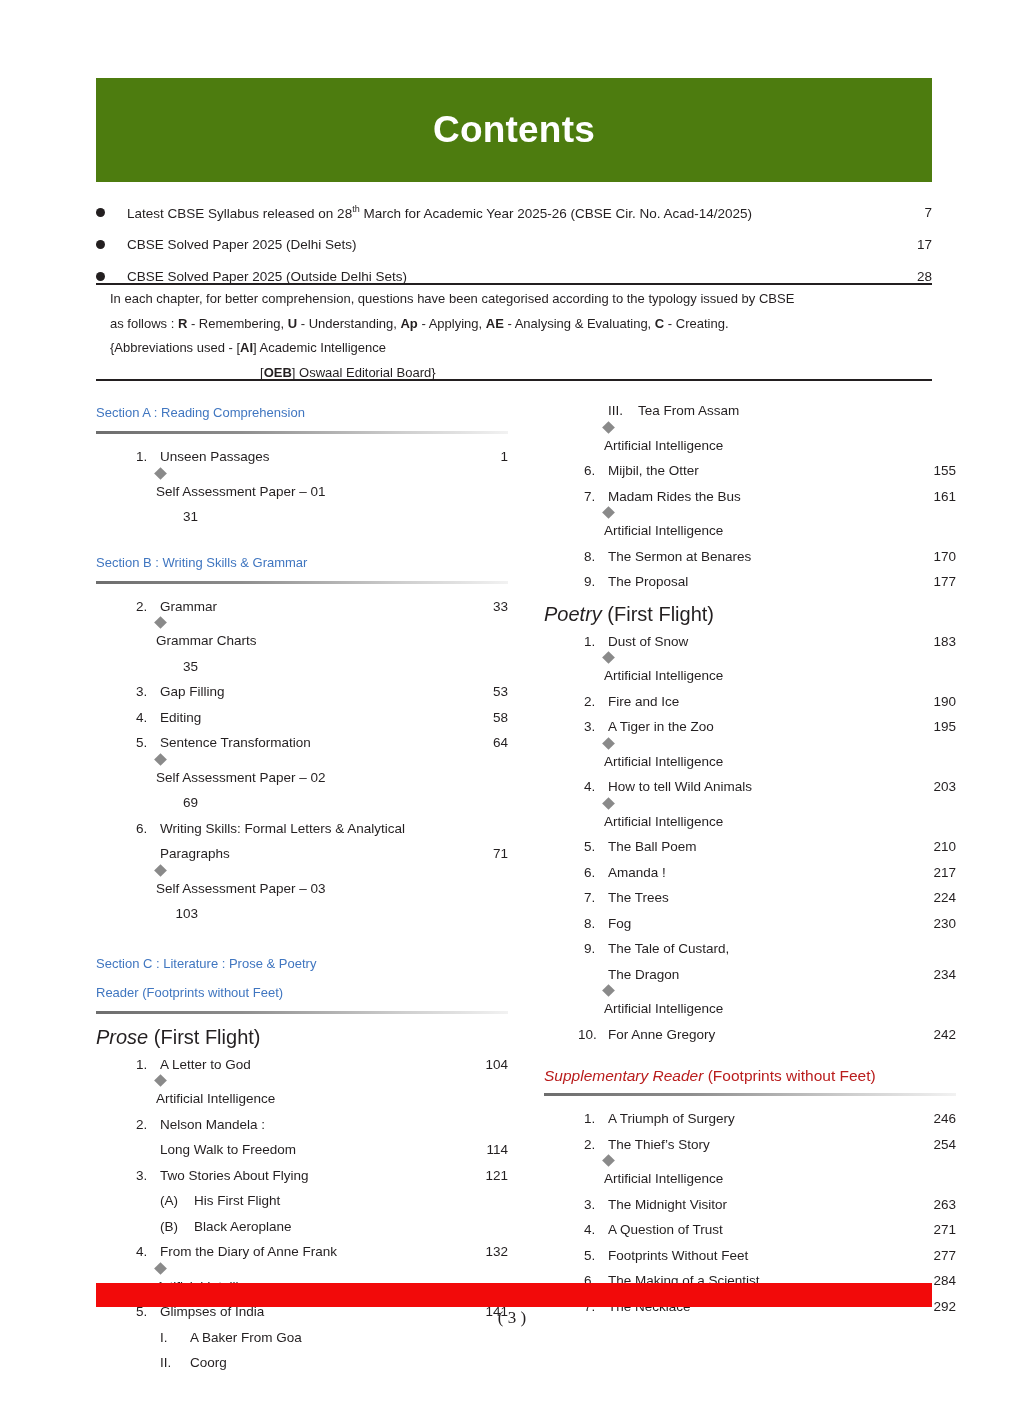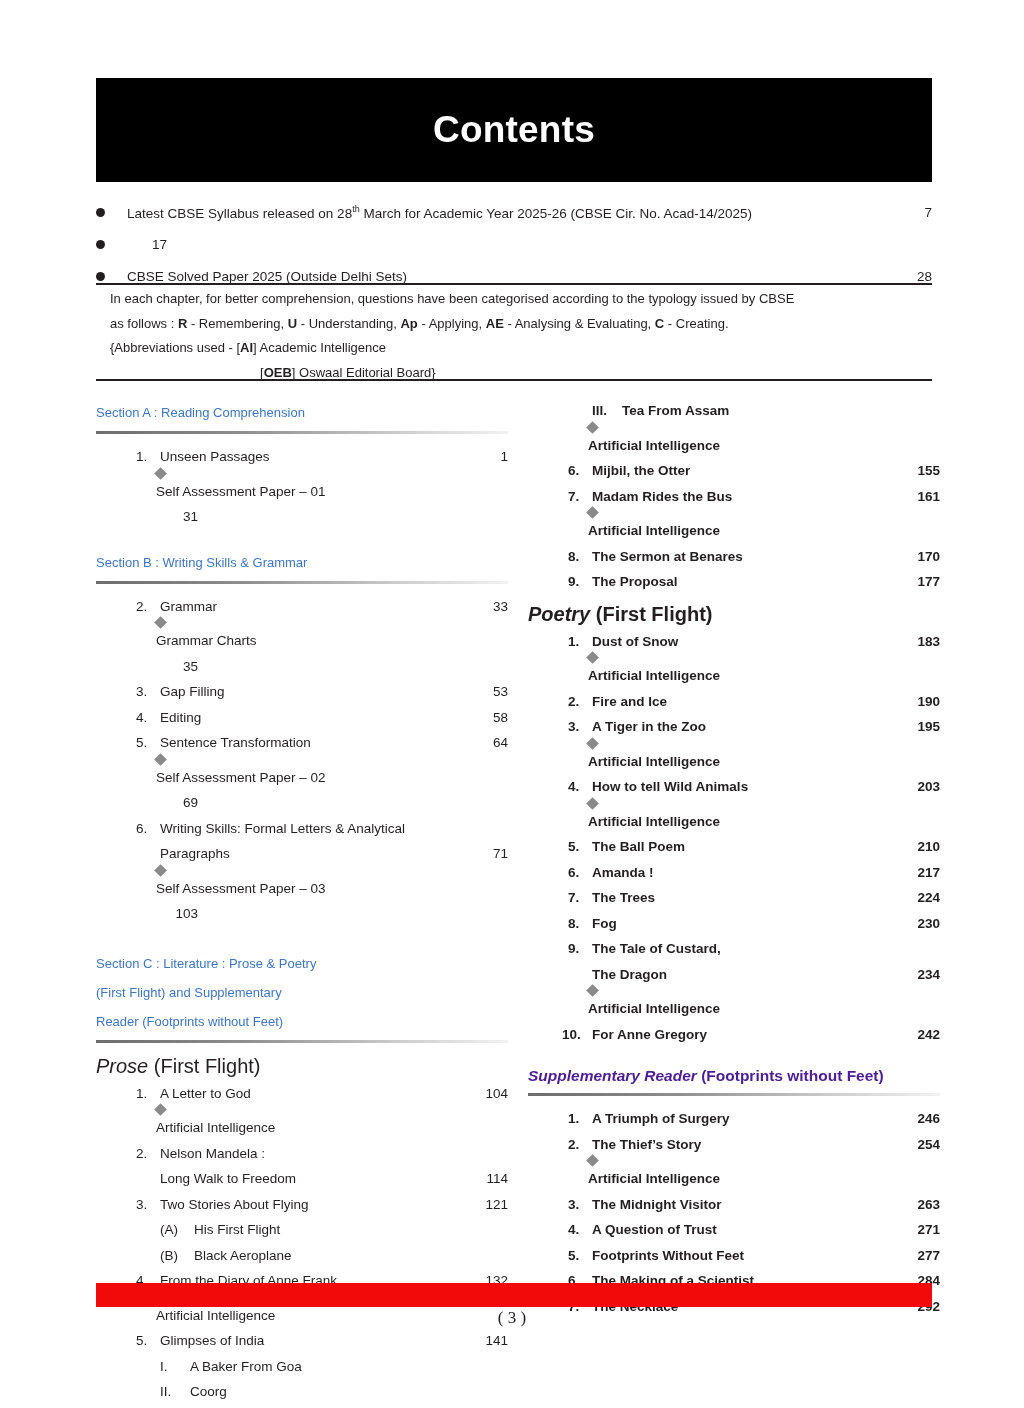--- a/index.html
+++ b/index.html
@@ -23,21 +23,21 @@
     height: 1408px;
   }
 
   
   .header-banner {
     position: absolute;
     left: 96px;
     top: 78px;
     width: 836px;
     height: 104px;
-    background: #000000;
+    background: #4d7c0f;
     display: flex;
     align-items: center;
     justify-content: center;
   }
   .header-title {
     color: #ffffff;
     font-size: 37px;
     font-weight: bold;
     letter-spacing: 0.2px;
   }
@@ -104,21 +104,21 @@
   .note .l4 { display:block; padding-left: 150px; }
   .note b { font-weight: bold; }
 
   
   .col {
     position: absolute;
     top: 398px;
     width: 412px;
   }
   .col-left  { left: 96px; }
-  .col-right { left: 528px; font-weight: bold; }
+  .col-right { left: 544px; }
 
   
   .sec-head {
     color: #4076c0;
     font-size: 13px;
     line-height: 29px;
     font-weight: normal;
     margin: 0;
     padding: 0;
   }
@@ -134,21 +134,21 @@
     font-size: 20px;
     line-height: 26px;
     color: #231f20;
     margin: 6px 0 2px 0;
   }
   .sub-head .it { font-style: italic; }
 
   .sup-head {
     font-size: 15.5px;
     line-height: 26px;
-    color: #4c1d95;
+    color: #b91c1c;
   }
   .sup-head .it { font-style: italic; }
 
   
   .entry {
     display: flex;
     align-items: baseline;
     font-size: 13.5px;
     line-height: 25.5px;
     color: #231f20;
@@ -223,20 +223,21 @@
   </div>
 
   <div class="top-list">
     <div class="top-row">
       <span class="top-bullet"></span>
       <span class="top-text"><span>Latest CBSE Syllabus released on 28</span><sup>th</sup><span> March for Academic Year 2025-26 (CBSE Cir. No. Acad-14/2025)</span></span>
       <span class="top-page">7</span>
     </div>
     <div class="top-row">
       <span class="top-bullet"></span>
+      <span class="top-text">CBSE Solved Paper 2025 (Delhi Sets)</span>
       <span class="top-page">17</span>
     </div>
     <div class="top-row">
       <span class="top-bullet"></span>
       <span class="top-text">CBSE Solved Paper 2025 (Outside Delhi Sets)</span>
       <span class="top-page">28</span>
     </div>
   </div>
 
   <div class="rule-dark rule-top"></div>
@@ -309,21 +310,20 @@
         <span class="pg">71</span>
       </div>
       <div class="entry lvl2">
         <span class="diamond"></span>
         <span class="ttl">Self Assessment Paper – 03</span>
         <span class="pg">103</span>
       </div>
     </div>
 
     <div class="sec-head" style="margin-top:22px;">Section C : Literature : Prose &amp; Poetry</div>
-    <div class="sec-head">(First Flight) and Supplementary</div>
     <div class="sec-head">Reader (Footprints without Feet)</div>
     <div class="sep"></div>
 
     <div class="sub-head"><span class="it">Prose</span><span> (First Flight)</span></div>
 
     <div>
       <div class="entry lvl1">
         <span class="num">1.</span>
         <span class="ttl">A Letter to God</span>
         <span class="pg">104</span>

